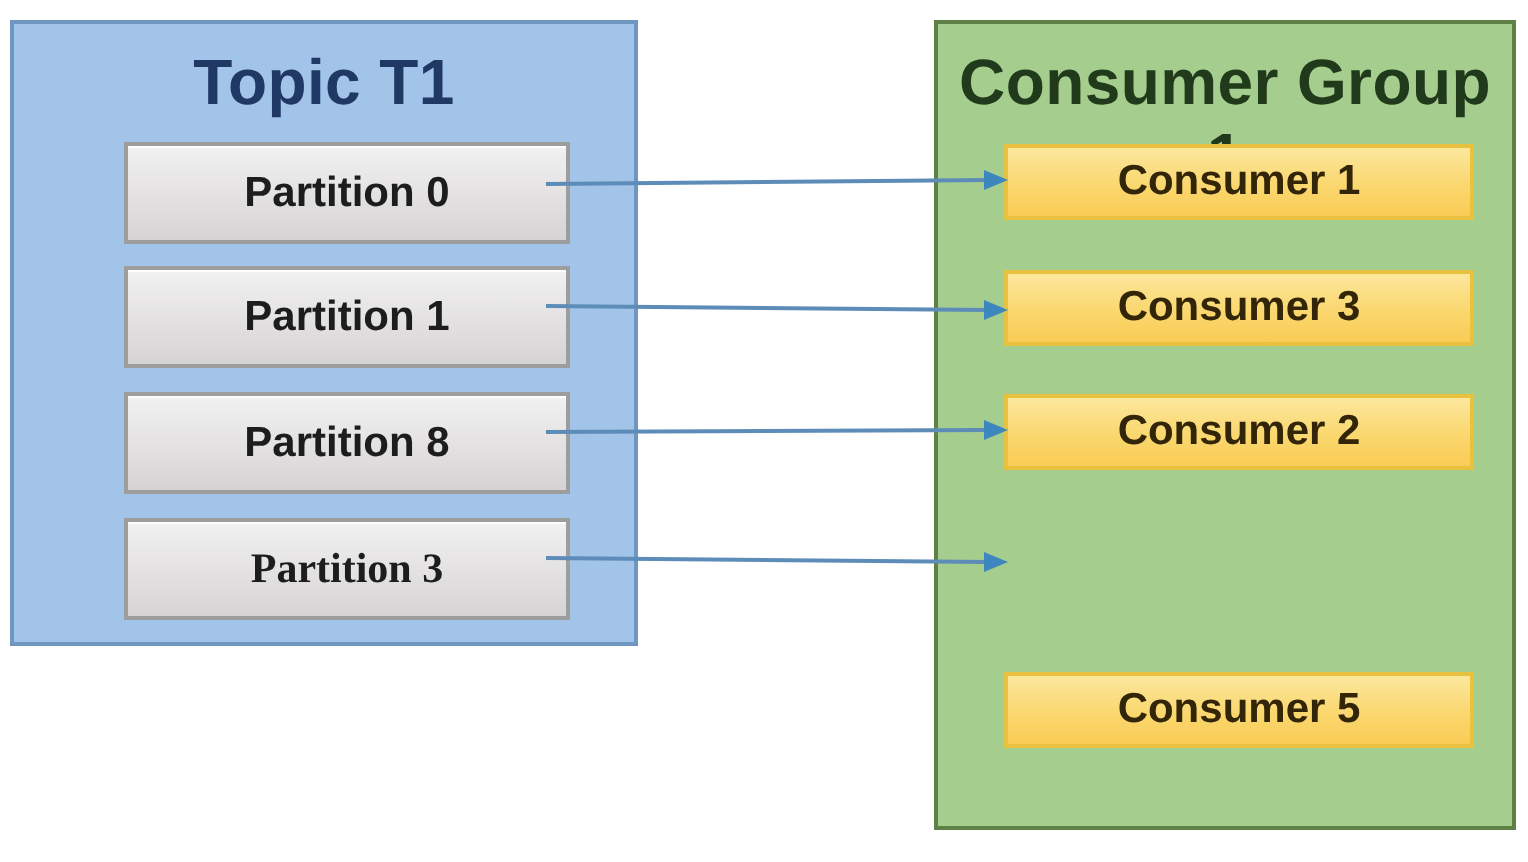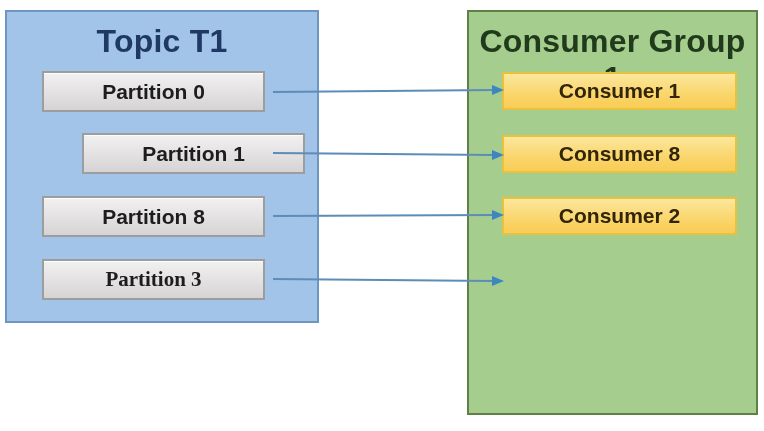--- a/index.html
+++ b/index.html
@@ -50,23 +50,23 @@
   .node {
     position: absolute;
     box-sizing: border-box;
     display: flex;
     align-items: center;
     justify-content: center;
     font-size: 21px;
     font-weight: 700;
   }
   .partition {
-    left: 42px;
+    left: 62px;
     width: 223px;
-    height: 41px;
+    height: 51px;
     background: linear-gradient(180deg,
       var(--partition_fill_top, #F2F1F1) 0%,
       #E4E2E2 50%,
       var(--partition_fill_bottom, #D5D3D3) 100%);
     border: 2px solid var(--partition_border, #9D9D9D);
     box-shadow: inset 0 1px 0 rgba(255,255,255,0.85);
     color: var(--partition_text, #1D1D1D);
     text-align: center;
   }
   .consumer {
@@ -74,21 +74,21 @@
     width: 235px;
     height: 38px;
     background: linear-gradient(180deg,
       var(--consumer_fill_top, #FCE79D) 0%,
       #FAD76F 55%,
       var(--consumer_fill_bottom, #F9CC55) 100%);
     border: 2px solid var(--consumer_border, #E8C23F);
     color: var(--consumer_text, #332508);
   }
   .p0 { top: 71px; }
-  .p1 { top: 133px; margin-left: 40px; }
+  .p1 { top: 133px; }
   .p2 { top: 196px; }
   .p3 { top: 259px; font-family: Liberation Serif, serif; }
   .c0 { top: 72px; }
   .c1 { top: 135px; }
   .c2 { top: 197px; }
   .c3 { top: 262px; }
   .c4 { top: 336px; }
 
   .arrows-layer {
     position: absolute;
@@ -111,22 +111,23 @@
   <div class="group-box cgroup-box">
     <div class="box-title">Consumer Group 1</div>
   </div>
 
   <div class="node partition p0">Partition 0</div>
   <div class="node partition p1">Partition 1</div>
   <div class="node partition p2">Partition 8</div>
   <div class="node partition p3">Partition 3</div>
 
   <div class="node consumer c0">Consumer 1</div>
-  <div class="node consumer c1">Consumer 8</div>
+  <div class="node consumer c1">Consumer 3</div>
   <div class="node consumer c2">Consumer 2</div>
+  <div class="node consumer c4">Consumer 5</div>
 
   <svg class="arrows-layer" viewBox="0 0 764 431" xmlns="http://www.w3.org/2000/svg">
       <line x1="273" y1="92" x2="494" y2="90" stroke="#5D8CB8" stroke-width="2"></line>
       <polygon points="504,90 492,85 492,95" fill="#3E86BE"></polygon>
       <line x1="273" y1="153" x2="494" y2="155" stroke="#5D8CB8" stroke-width="2"></line>
       <polygon points="504,155 492,150 492,160" fill="#3E86BE"></polygon>
       <line x1="273" y1="216" x2="494" y2="215" stroke="#5D8CB8" stroke-width="2"></line>
       <polygon points="504,215 492,210 492,220" fill="#3E86BE"></polygon>
       <line x1="273" y1="279" x2="494" y2="281" stroke="#5D8CB8" stroke-width="2"></line>
       <polygon points="504,281 492,276 492,286" fill="#3E86BE"></polygon>

